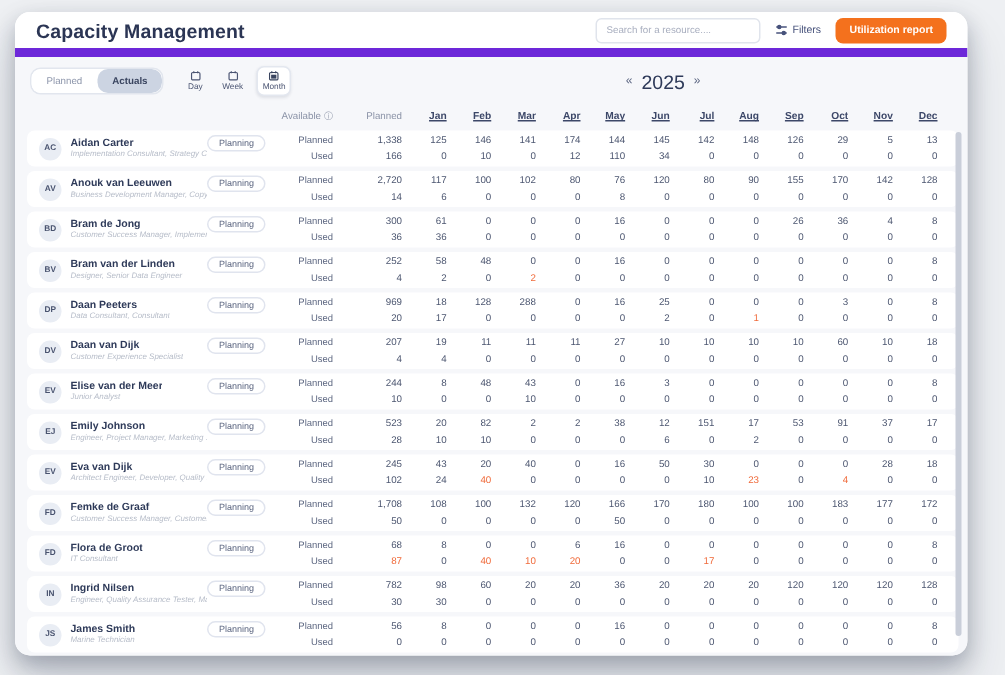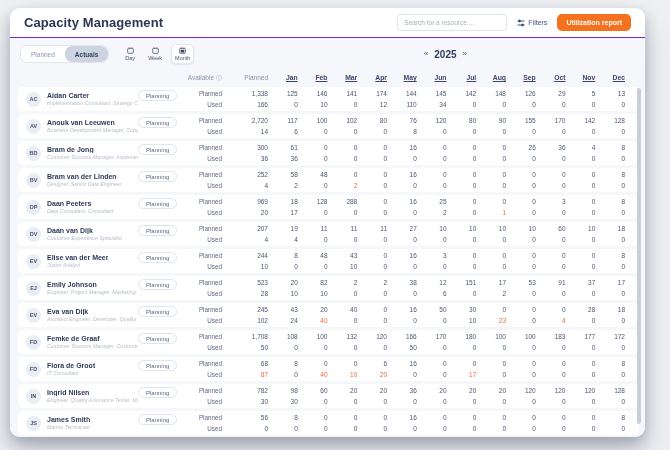--- a/index.html
+++ b/index.html
@@ -4,21 +4,21 @@
 <style>
   html,body{margin:0;padding:0;width:670px;height:450px;background:#eef0f3;overflow:hidden;
     font-family:"Liberation Sans",sans-serif;-webkit-font-smoothing:antialiased;}
   *{box-sizing:border-box;}
 
   .card{position:absolute;left:10px;top:8px;width:635px;height:429px;background:#fff;
     border-radius:10px;box-shadow:0 6px 14px rgba(25,35,60,.28),0 18px 32px rgba(25,35,60,.16);
     overflow:hidden;display:flex;flex-direction:column;}
 
   
-  .cardhead{height:30px;flex:0 0 30px;background:#fff;border-bottom:1px solid #6d28d9;
+  .cardhead{height:30px;flex:0 0 30px;background:#fff;border-bottom:6px solid #6d28d9;
     display:flex;align-items:center;padding:0 14px;}
   .title{font-size:13px;font-weight:bold;color:#2b3554;letter-spacing:.1px;}
   .headright{margin-left:auto;display:flex;align-items:center;gap:10px;}
   .search{width:110px;height:17px;border:1px solid #e0e4ec;border-radius:4px;background:#fff;
     font-size:6.5px;color:#3c4768;padding:0 6px;font-family:"Liberation Sans",sans-serif;outline:none;}
   .search::placeholder{color:#a8aebf;}
   .filters{display:flex;align-items:center;gap:3px;color:#47527b;font-size:7px;cursor:pointer;}
   .reportbtn{background:#f4711d;color:#fff;border:none;border-radius:5px;font-size:7px;font-weight:bold;
     padding:5px 9px;font-family:"Liberation Sans",sans-serif;cursor:pointer;}
 
@@ -29,21 +29,21 @@
   .tabs{display:flex;background:#fff;border:1px solid #e2e6ee;border-radius:7px;overflow:hidden;height:18px;}
   .tab{font-size:6.5px;color:#8d96ab;padding:0 10px;display:flex;align-items:center;cursor:pointer;background:#fff;}
   .tab.active{background:#ccd4e2;color:#39445f;font-weight:bold;border-radius:7px;}
   .views{display:flex;align-items:flex-end;gap:5px;margin-left:12px;}
   .view{display:flex;flex-direction:column;align-items:center;gap:1px;padding:2px 3px;cursor:pointer;
     color:#4a5472;font-size:5.5px;border-radius:5px;border:1px solid transparent;}
   .view.active{background:#fff;border:1px solid #e3e7ef;box-shadow:0 1px 2px rgba(30,40,70,.10);}
   .cal{width:7px;height:7px;display:block;}
   .yearnav{margin-left:auto;margin-right:168px;display:flex;align-items:center;gap:6px;}
   .chev{font-size:8px;color:#5a6480;cursor:pointer;line-height:1;}
-  .year{font-size:10px;font-weight:bold;color:#2e3a59;}
+  .year{font-size:13px;font-weight:normal;color:#2e3a59;}
 
   
   .thead{display:flex;margin:2px 6px 3px 8px;height:13px;align-items:center;}
   .thead .spacer{width:164px;flex:0 0 164px;}
   .hgrid{flex:1;display:grid;grid-template-columns:40px 46px repeat(12,1fr);padding-right:14px;align-items:center;}
   .hgrid>*{justify-self:end;white-space:nowrap;}
   .hAvail{display:flex;align-items:center;gap:2px;color:#8b93a7;font-size:6.5px;}
   .hPlanned{color:#8b93a7;font-size:6.5px;}
   .mh{font-size:6.8px;font-weight:bold;color:#3c4768;text-decoration:underline;text-underline-offset:1px;cursor:pointer;}
   .info{font-size:6px;color:#9aa1b2;line-height:1;}

